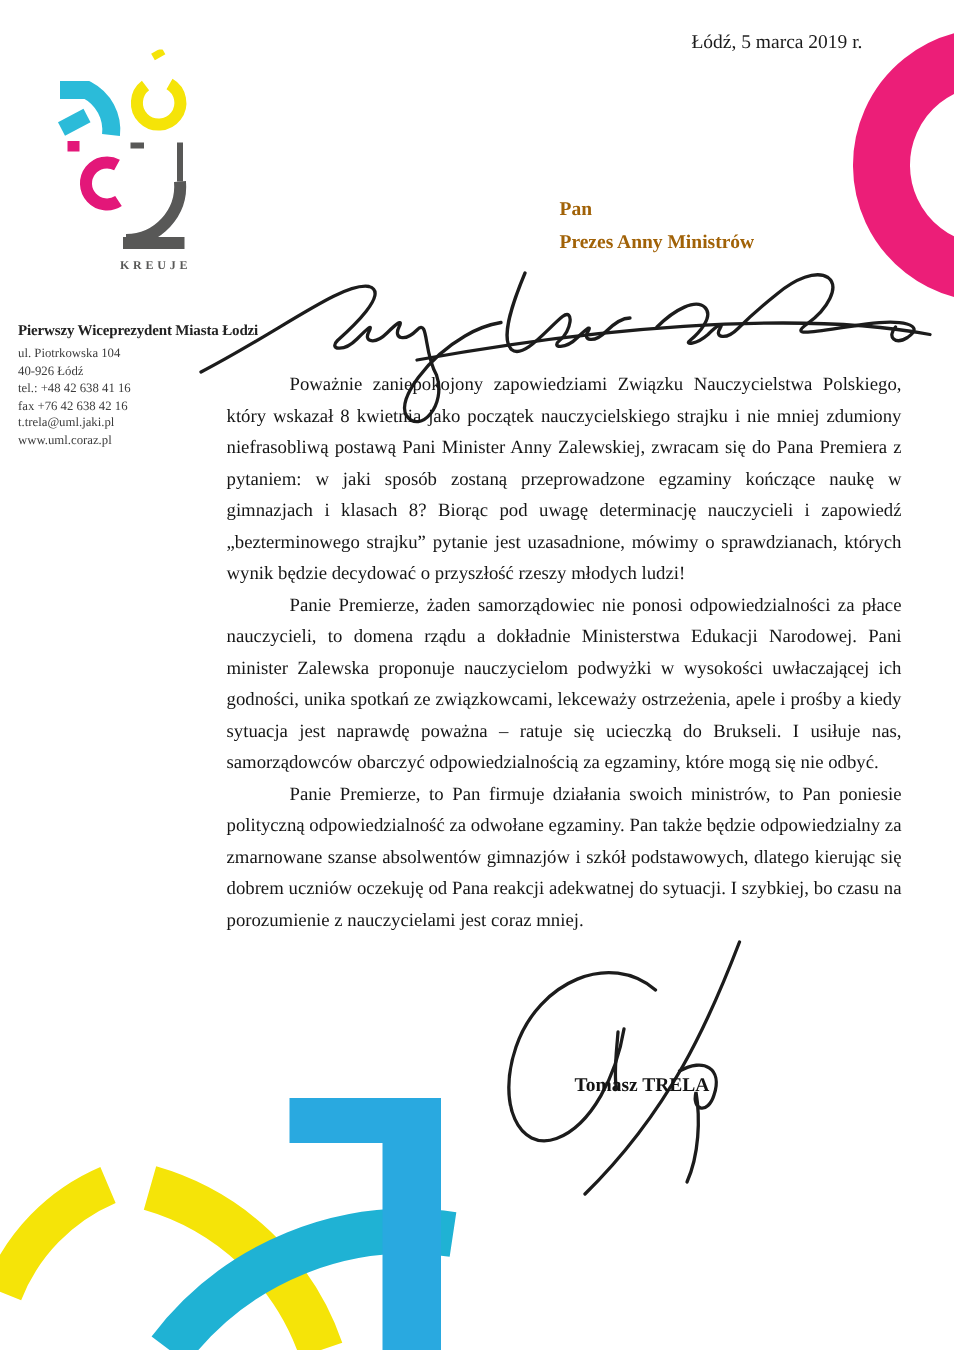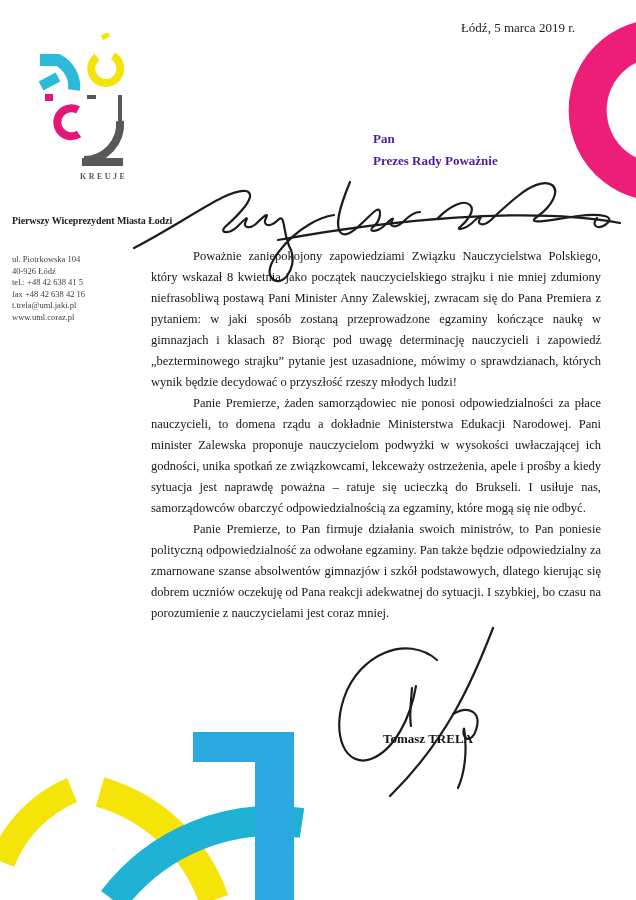--- a/index.html
+++ b/index.html
@@ -7,34 +7,34 @@
     position:relative;width:636px;height:900px;background:#ffffff;overflow:hidden;
     font-family:Liberation Serif, serif;color:#1b1b1b;padding-left:18px;
   }
   
   .dateline{position:absolute;top:20px;right:79px;font-size:13px;color:#1b1b1b;}
   
   .logo{position:absolute;left:28px;top:33px;width:130px;height:152px;}
   
   .sender{position:absolute;left:12px;top:215px;width:160px;}
   .sender-title{font-size:10px;font-weight:bold;color:#222;white-space:nowrap;letter-spacing:-0.1px;}
-  .sender-address{margin-top:28px;font-size:8.5px;line-height:11.5px;color:#3c3c3c;}
+  .sender-address{margin-top:4px;font-size:8.5px;line-height:11.5px;color:#3c3c3c;}
   
-  .recipient{position:absolute;left:373px;top:128px;font-size:13px;font-weight:bold;line-height:22px;color:#4c1d95;}
+  .recipient{position:absolute;left:373px;top:128px;font-size:13px;font-weight:bold;line-height:22px;color:#a16207;}
   
   .letter-body{
     position:absolute;left:133px;top:246px;width:450px;
     font-size:12.5px;line-height:21px;text-align:justify;color:#161616;margin-left:18px;
   }
   .letter-body p{margin:0;text-indent:42px;}
   
   .hand{position:absolute;pointer-events:none;}
   .salutation{left:128px;top:176px;width:500px;height:120px;}
   .signature-scrawl{left:315px;top:618px;width:190px;height:185px;}
-  .signer-name{position:absolute;left:383px;top:715px;font-size:13px;font-weight:bold;color:#141414;margin-top:16px;}
+  .signer-name{position:absolute;left:383px;top:715px;font-size:13px;font-weight:bold;color:#141414;}
   
   .pink-arc{position:absolute;left:536px;top:8px;width:100px;height:200px;}
   .bottom-decor{position:absolute;left:0;top:718px;width:345px;height:182px;}
 </style>
 </head>
 <body>
 
 <div class="page">
 
   <div class="dateline">Łódź, 5 marca 2019 r.</div>
@@ -67,30 +67,30 @@
       <rect x="59" y="62" width="9" height="4" fill="#585857"></rect>
     </g>
     <text x="52" y="146" font-size="8" font-weight="bold" letter-spacing="2.5" fill="#585857">KREUJE</text>
   </svg>
 
   <div class="sender">
     <div class="sender-title">Pierwszy Wiceprezydent Miasta Łodzi</div>
     <div class="sender-address">
       <div>ul. Piotrkowska 104</div>
       <div>40-926 Łódź</div>
-      <div>tel.: +48 42 638 41 5</div>
-      <div>fax +48 42 638 42 16</div>
+      <div>tel.: +48 42 638 41 16</div>
+      <div>fax +76 42 638 42 16</div>
       <div>t.trela@uml.jaki.pl</div>
       <div>www.uml.coraz.pl</div>
     </div>
   </div>
 
   <div class="recipient">
     <div>Pan</div>
-    <div>Prezes Rady Poważnie</div>
+    <div>Prezes Anny Ministrów</div>
   </div>
 
   <svg class="hand salutation" viewBox="0 0 500 120" aria-label="Szanowny Panie Premierze">
     <g fill="none" stroke="#1c1c1c" stroke-width="2.2" stroke-linecap="round">
       <path d="M6,72 C60,44 100,12 118,15 C132,19 106,43 97,51 C91,57 101,59 110,50
                C116,44 121,39 118,45 C114,52 122,54 130,46 C136,40 141,36 138,42
                C134,50 142,52 150,44 C158,36 154,58 163,74 C170,94 152,114 143,101
                C136,90 158,62 182,48 C192,42 200,40 206,39"></path>
       <path d="M222,6 C212,30 206,50 213,57 C221,64 238,42 247,35 C255,29 253,45 245,51
                C239,56 249,57 257,49 C262,44 267,40 264,45 C260,51 268,53 276,45

